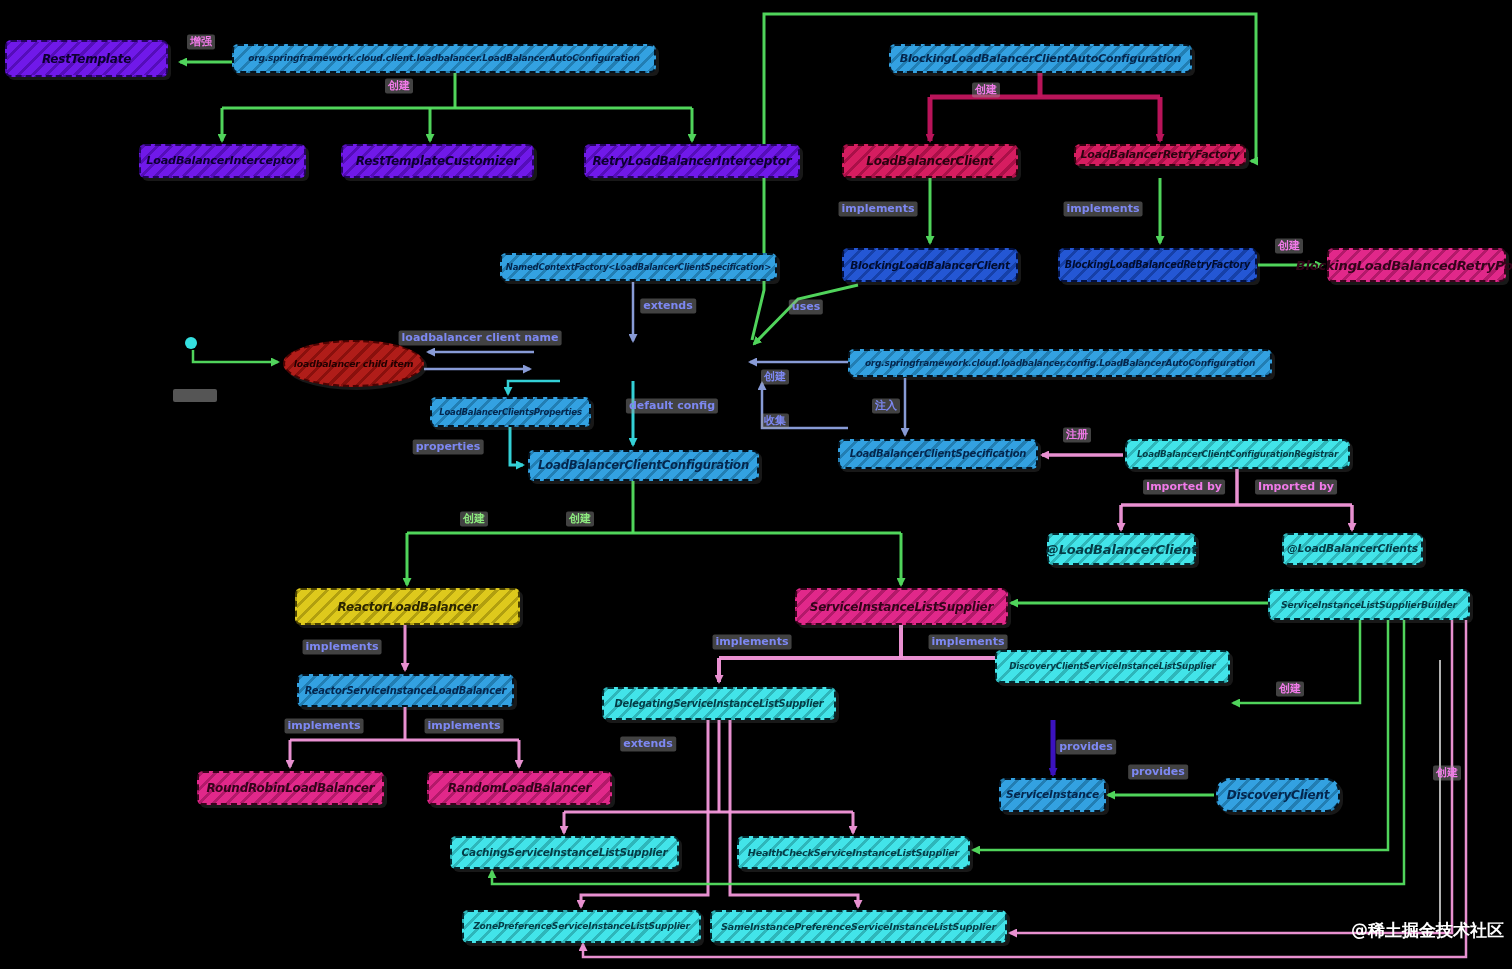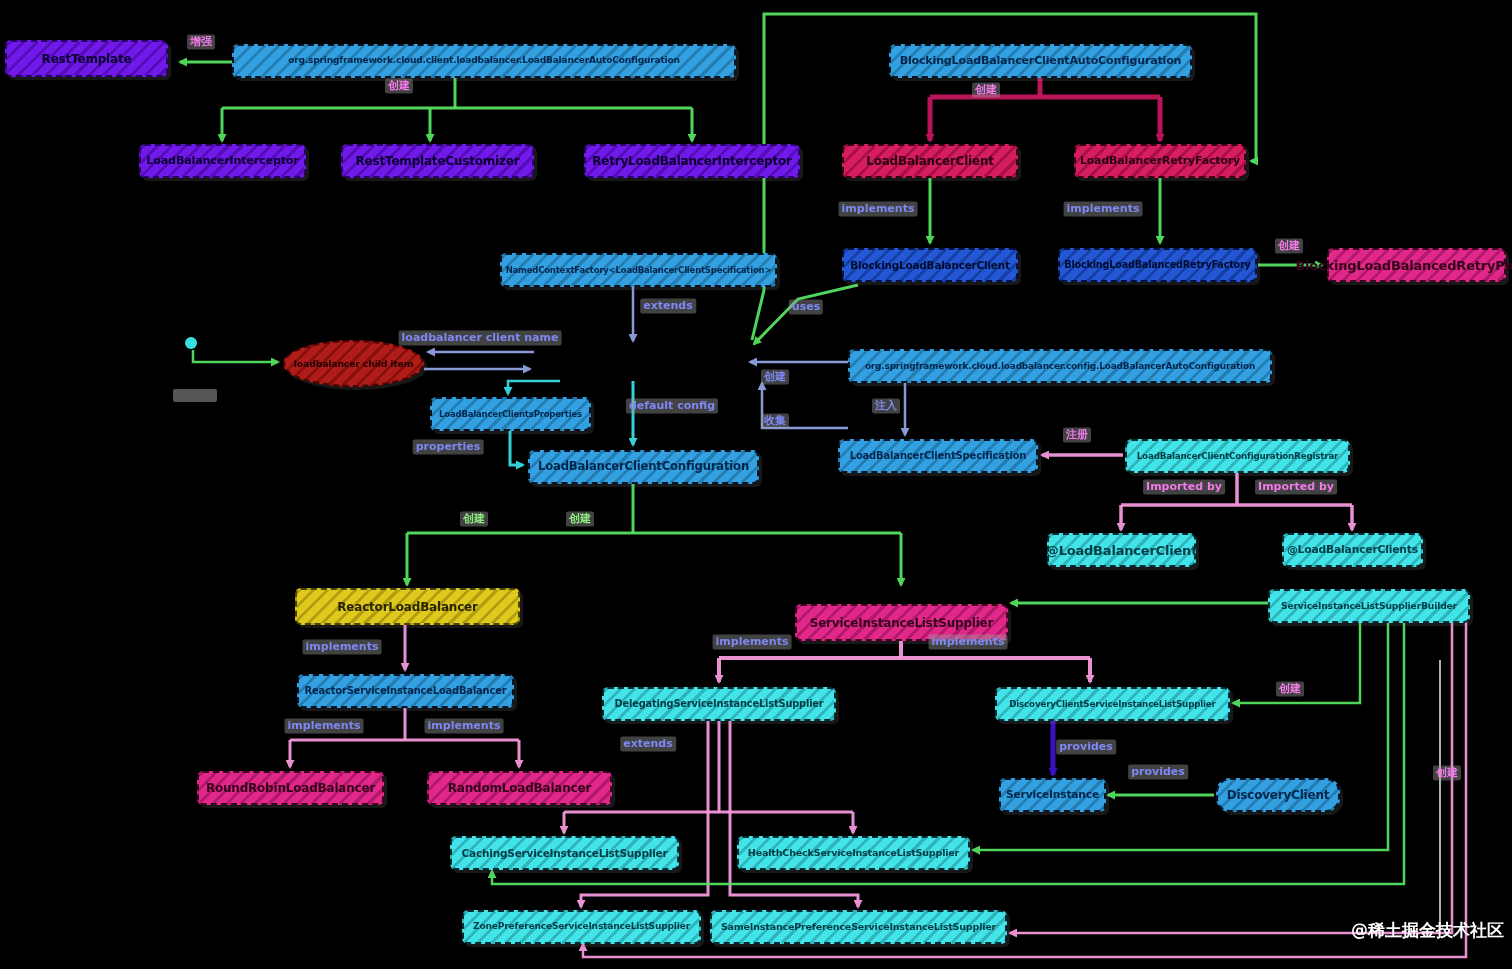--- a/index.html
+++ b/index.html
@@ -3,21 +3,21 @@
 <meta charset="utf-8">
 <style>
   html,body{margin:0;padding:0;background:#000;}
   #canvas{position:relative;width:1512px;height:969px;background:#000;overflow:hidden;
           font-family:"DejaVu Sans","Liberation Sans",sans-serif;}
   #edges{position:absolute;left:0;top:0;z-index:1;}
   #nodes,#labels{position:absolute;left:0;top:0;width:100%;height:100%;z-index:2;pointer-events:none;}
   .node{position:absolute;display:flex;align-items:center;justify-content:center;text-align:center;
         font-weight:700;border-radius:6px;box-sizing:border-box;letter-spacing:-.2px;line-height:1;
         background-image:repeating-linear-gradient(135deg,rgba(0,0,0,.20) 0 3px,rgba(255,255,255,.04) 3px 10px);
-        box-shadow:3px 3px 0 rgba(150,150,150,.16);padding:15px 3px;}
+        box-shadow:3px 3px 0 rgba(150,150,150,.16);padding:9px 3px;font-style:italic;}
   .purple{background-color:#6a10e8;border:2px dashed #24045e;color:#0d0030;}
   .blue{background-color:#2b9de0;border:2px dashed #04131f;color:#04264d;}
   .royal{background-color:#1b50d2;border:2px dashed #021040;color:#010c2e;}
   .crimson{background-color:#d4145a;border:2px dashed #32020f;color:#2a030f;}
   .magenta{background-color:#e01f85;border:2px dashed #38041c;color:#33041a;}
   .cyan{background-color:#3ae3e8;border:2px dashed #032a30;color:#043c46;}
   .yellow{background-color:#ddc713;border:2px dashed #4b4201;color:#2a2401;}
   .lavender{background-color:#b5a6ee;border:3px solid #4a0cc8;color:#170647;}
   .redellipse{background-color:#ad1410;border:2px dashed #4d0302;border-radius:50%;color:#210101;}
   .elabel{position:absolute;transform:translate(-50%,-50%);font-size:11px;font-weight:700;
@@ -111,45 +111,45 @@
       <polyline points="1388,620 1388,850 973,850" fill="none" stroke="#55e060" stroke-width="2.5" opacity="0.95" marker-end="url(#arr-green)"></polyline>
       <polyline points="1404,620 1404,884 492,884 492,871" fill="none" stroke="#55e060" stroke-width="2.5" opacity="0.95" marker-end="url(#arr-green)"></polyline>
       <polyline points="1452,620 1452,933 1010,933" fill="none" stroke="#f598dc" stroke-width="2.5" opacity="0.95" marker-end="url(#arr-pink)"></polyline>
       <polyline points="1466,620 1466,957 583,957 583,944" fill="none" stroke="#f598dc" stroke-width="2.5" opacity="0.95" marker-end="url(#arr-pink)"></polyline>
       <polyline points="1053,720 1053,775" fill="none" stroke="#3f13c9" stroke-width="5" opacity="0.95" marker-end="url(#arr-indigo)"></polyline>
       <polyline points="1214,795 1108,795" fill="none" stroke="#55e060" stroke-width="3" opacity="0.95" marker-end="url(#arr-green)"></polyline>
       <polyline points="1440,660 1440,930" fill="none" stroke="#bbbbbb" stroke-width="2" opacity="0.95"></polyline>
     </svg>
   <div id="nodes">
       <div class="node purple" style="left: 5px; top: 40px; width: 163px; height: 37px; font-size: 12px;">RestTemplate</div>
-      <div class="node blue" style="left: 232px; top: 44px; width: 504px; height: 29px; font-size: 9.072px;">org.springframework.cloud.client.loadbalancer.LoadBalancerAutoConfiguration</div>
+      <div class="node blue" style="left: 232px; top: 44px; width: 424px; height: 29px; font-size: 9.072px;">org.springframework.cloud.client.loadbalancer.LoadBalancerAutoConfiguration</div>
       <div class="node blue" style="left: 889px; top: 44px; width: 303px; height: 29px; font-size: 11.114px;">BlockingLoadBalancerClientAutoConfiguration</div>
       <div class="node purple" style="left: 139px; top: 144px; width: 167px; height: 34px; font-size: 11.1991px;">LoadBalancerInterceptor</div>
       <div class="node purple" style="left: 341px; top: 144px; width: 193px; height: 34px; font-size: 12px;">RestTemplateCustomizer</div>
       <div class="node purple" style="left: 584px; top: 144px; width: 216px; height: 34px; font-size: 12px;">RetryLoadBalancerInterceptor</div>
       <div class="node crimson" style="left: 842px; top: 144px; width: 176px; height: 34px; font-size: 12px;">LoadBalancerClient</div>
       <div class="node crimson" style="left: 1074px; top: 144px; width: 172px; height: 20px; font-size: 11.07px;">LoadBalancerRetryFactory</div>
       <div class="node royal" style="left: 842px; top: 248px; width: 176px; height: 34px; font-size: 10.4677px;">BlockingLoadBalancerClient</div>
       <div class="node royal" style="left: 1058px; top: 248px; width: 199px; height: 34px; font-size: 9.66938px;">BlockingLoadBalancedRetryFactory</div>
       <div class="node magenta" style="left: 1327px; top: 248px; width: 179px; height: 34px; font-size: 13px;">BlockingLoadBalancedRetryPolicy</div>
       <div class="node blue" style="left: 500px; top: 253px; width: 277px; height: 28px; font-size: 8.5px;">NamedContextFactory&lt;LoadBalancerClientSpecification&gt;</div>
       <div class="node redellipse" style="left: 283px; top: 340px; width: 141px; height: 47px; font-size: 9.36783px;">loadbalancer child item</div>
       <div class="node blue" style="left: 848px; top: 349px; width: 424px; height: 28px; font-size: 8.9856px;">org.springframework.cloud.loadbalancer.config.LoadBalancerAutoConfiguration</div>
       <div class="node blue" style="left: 430px; top: 397px; width: 161px; height: 30px; font-size: 8.5469px;">LoadBalancerClientsProperties</div>
       <div class="node blue" style="left: 528px; top: 450px; width: 231px; height: 31px; font-size: 11.6535px;">LoadBalancerClientConfiguration</div>
       <div class="node blue" style="left: 838px; top: 439px; width: 200px; height: 30px; font-size: 10.0335px;">LoadBalancerClientSpecification</div>
       <div class="node cyan" style="left: 1125px; top: 439px; width: 225px; height: 30px; font-size: 8.7885px; border-radius: 7px;">LoadBalancerClientConfigurationRegistrar</div>
       <div class="node cyan" style="left: 1047px; top: 533px; width: 149px; height: 32px; font-size: 13px;">@LoadBalancerClient</div>
       <div class="node cyan" style="left: 1282px; top: 533px; width: 141px; height: 32px; font-size: 10.773px;">@LoadBalancerClients</div>
       <div class="node yellow" style="left: 295px; top: 588px; width: 225px; height: 37px; font-size: 12px;">ReactorLoadBalancer</div>
-      <div class="node magenta" style="left: 795px; top: 588px; width: 213px; height: 37px; font-size: 12px; margin-top: 16px;">ServiceInstanceListSupplier</div>
+      <div class="node magenta" style="left: 795px; top: 588px; width: 213px; height: 37px; font-size: 12px;">ServiceInstanceListSupplier</div>
       <div class="node cyan" style="left: 1268px; top: 589px; width: 202px; height: 31px; font-size: 9.24353px;">ServiceInstanceListSupplierBuilder</div>
       <div class="node blue" style="left: 297px; top: 674px; width: 217px; height: 33px; font-size: 9.95824px;">ReactorServiceInstanceLoadBalancer</div>
       <div class="node cyan" style="left: 602px; top: 687px; width: 234px; height: 33px; font-size: 9.89514px;">DelegatingServiceInstanceListSupplier</div>
-      <div class="node cyan" style="left: 995px; top: 687px; width: 235px; height: 33px; font-size: 8.75571px;">DiscoveryClientServiceInstanceListSupplier</div>
+      <div class="node cyan" style="left: 995px; top: 650px; width: 235px; height: 33px; font-size: 8.75571px;">DiscoveryClientServiceInstanceListSupplier</div>
       <div class="node magenta" style="left: 197px; top: 771px; width: 187px; height: 34px; font-size: 12px;">RoundRobinLoadBalancer</div>
       <div class="node magenta" style="left: 427px; top: 771px; width: 185px; height: 34px; font-size: 12px;">RandomLoadBalancer</div>
       <div class="node blue" style="left: 999px; top: 778px; width: 107px; height: 34px; font-size: 10.692px;">ServiceInstance</div>
       <div class="node blue" style="left: 1216px; top: 778px; width: 124px; height: 34px; font-size: 12px; border-radius: 14px;">DiscoveryClient</div>
       <div class="node cyan" style="left: 450px; top: 836px; width: 229px; height: 33px; font-size: 10.53px;">CachingServiceInstanceListSupplier</div>
       <div class="node cyan" style="left: 737px; top: 836px; width: 233px; height: 33px; font-size: 9.59211px;">HealthCheckServiceInstanceListSupplier</div>
       <div class="node cyan" style="left: 462px; top: 910px; width: 239px; height: 33px; font-size: 9.12732px;">ZonePreferenceServiceInstanceListSupplier</div>
       <div class="node cyan" style="left: 710px; top: 910px; width: 297px; height: 33px; font-size: 9.55469px;">SameInstancePreferenceServiceInstanceListSupplier</div>
     </div>
   <div id="labels">

